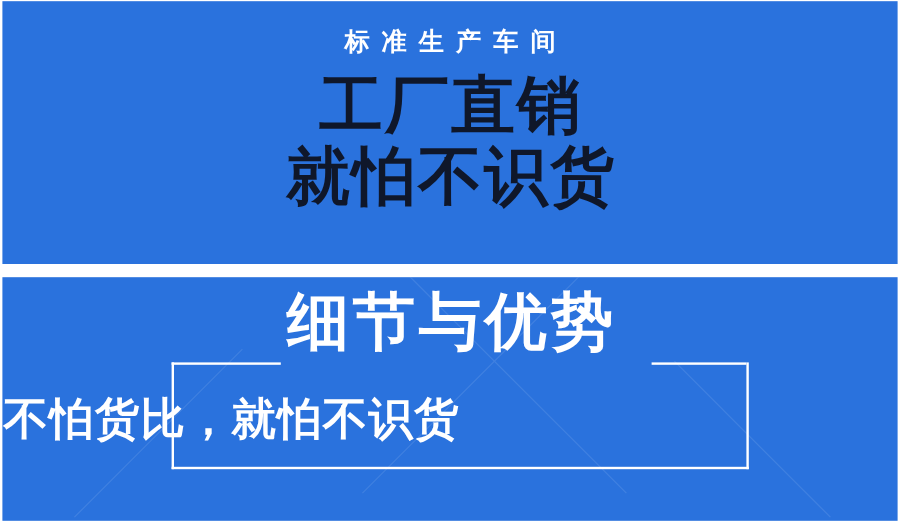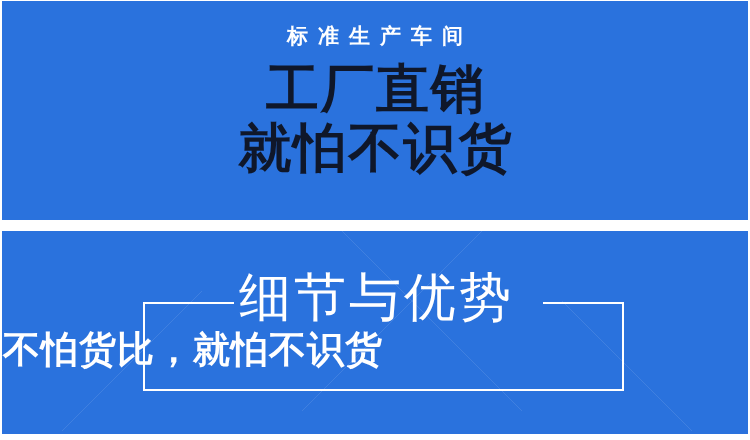--- a/index.html
+++ b/index.html
@@ -105,24 +105,24 @@
     height: 2px;
     background: #ffffff;
   }
   .frame-top-left  { left: 141px; width: 91px; }
   .frame-top-right { left: 541px; width: 79px; }
 
   .banner-title {
     position: absolute;
     left: 0;
     right: 0;
-    top: 40px;
+    top: 12px;
     text-align: center;
     font-size: 52px;
-    font-weight: normal;
+    font-weight: bold;
     color: #ffffff;
     letter-spacing: 3px;
     text-indent: 3px;
     line-height: 1;
     white-space: nowrap;
   }
 
   .banner-subtitle {
     position: absolute;
     left: 0;

